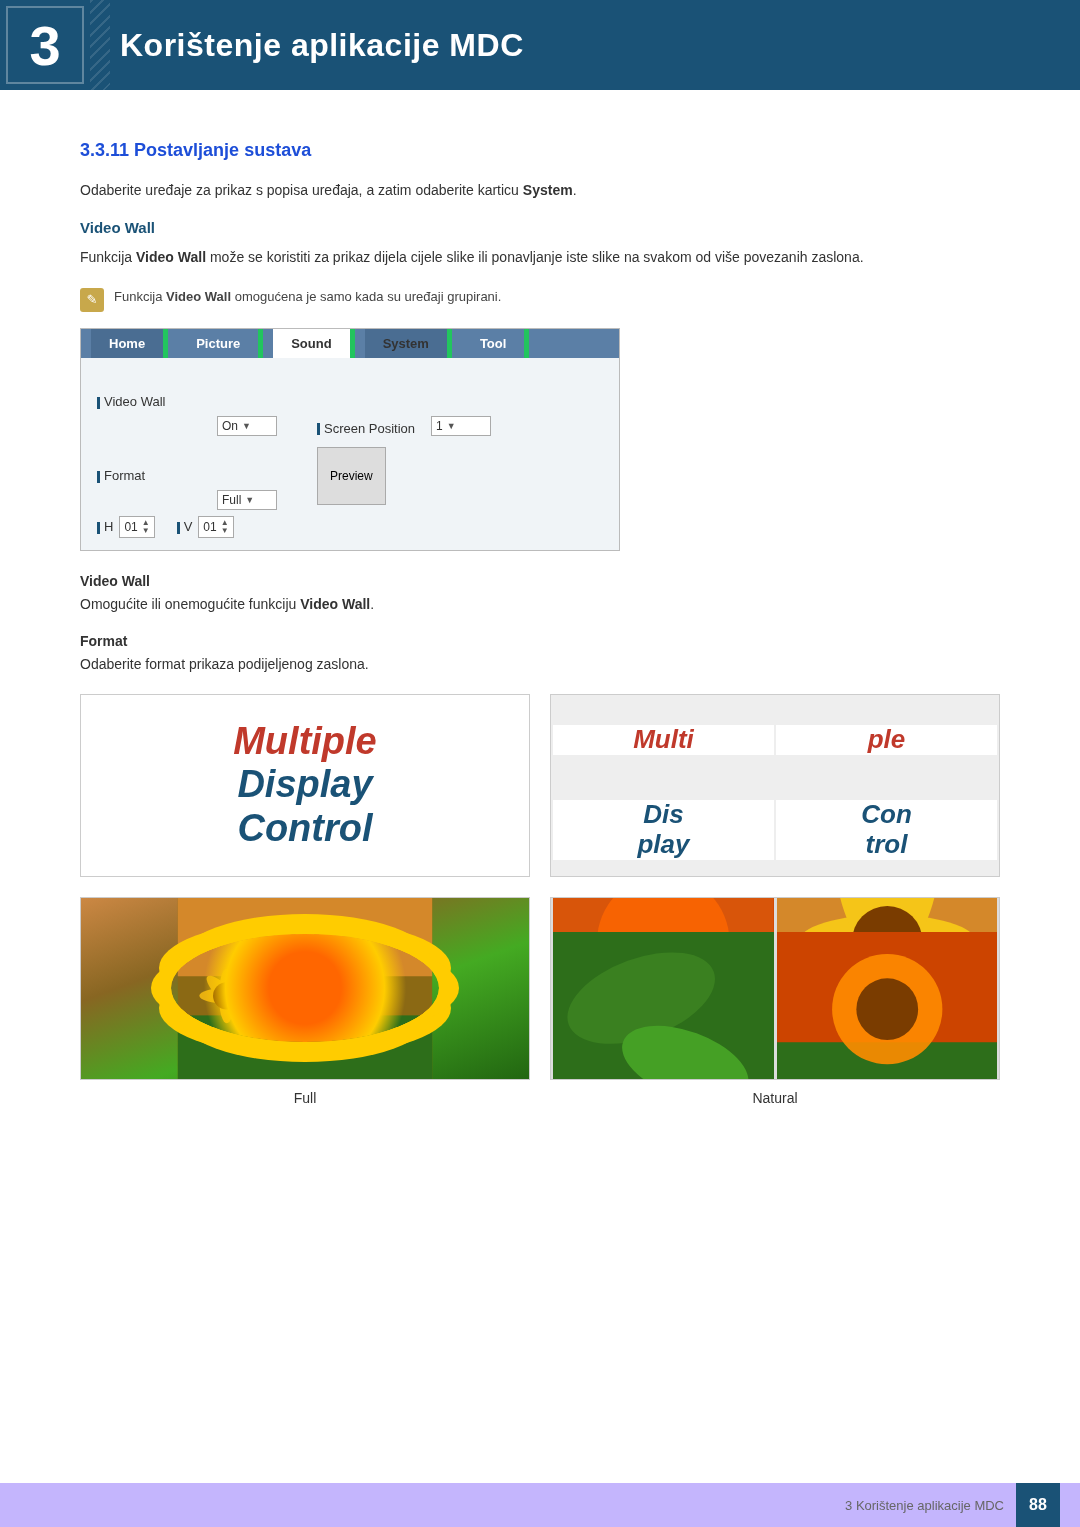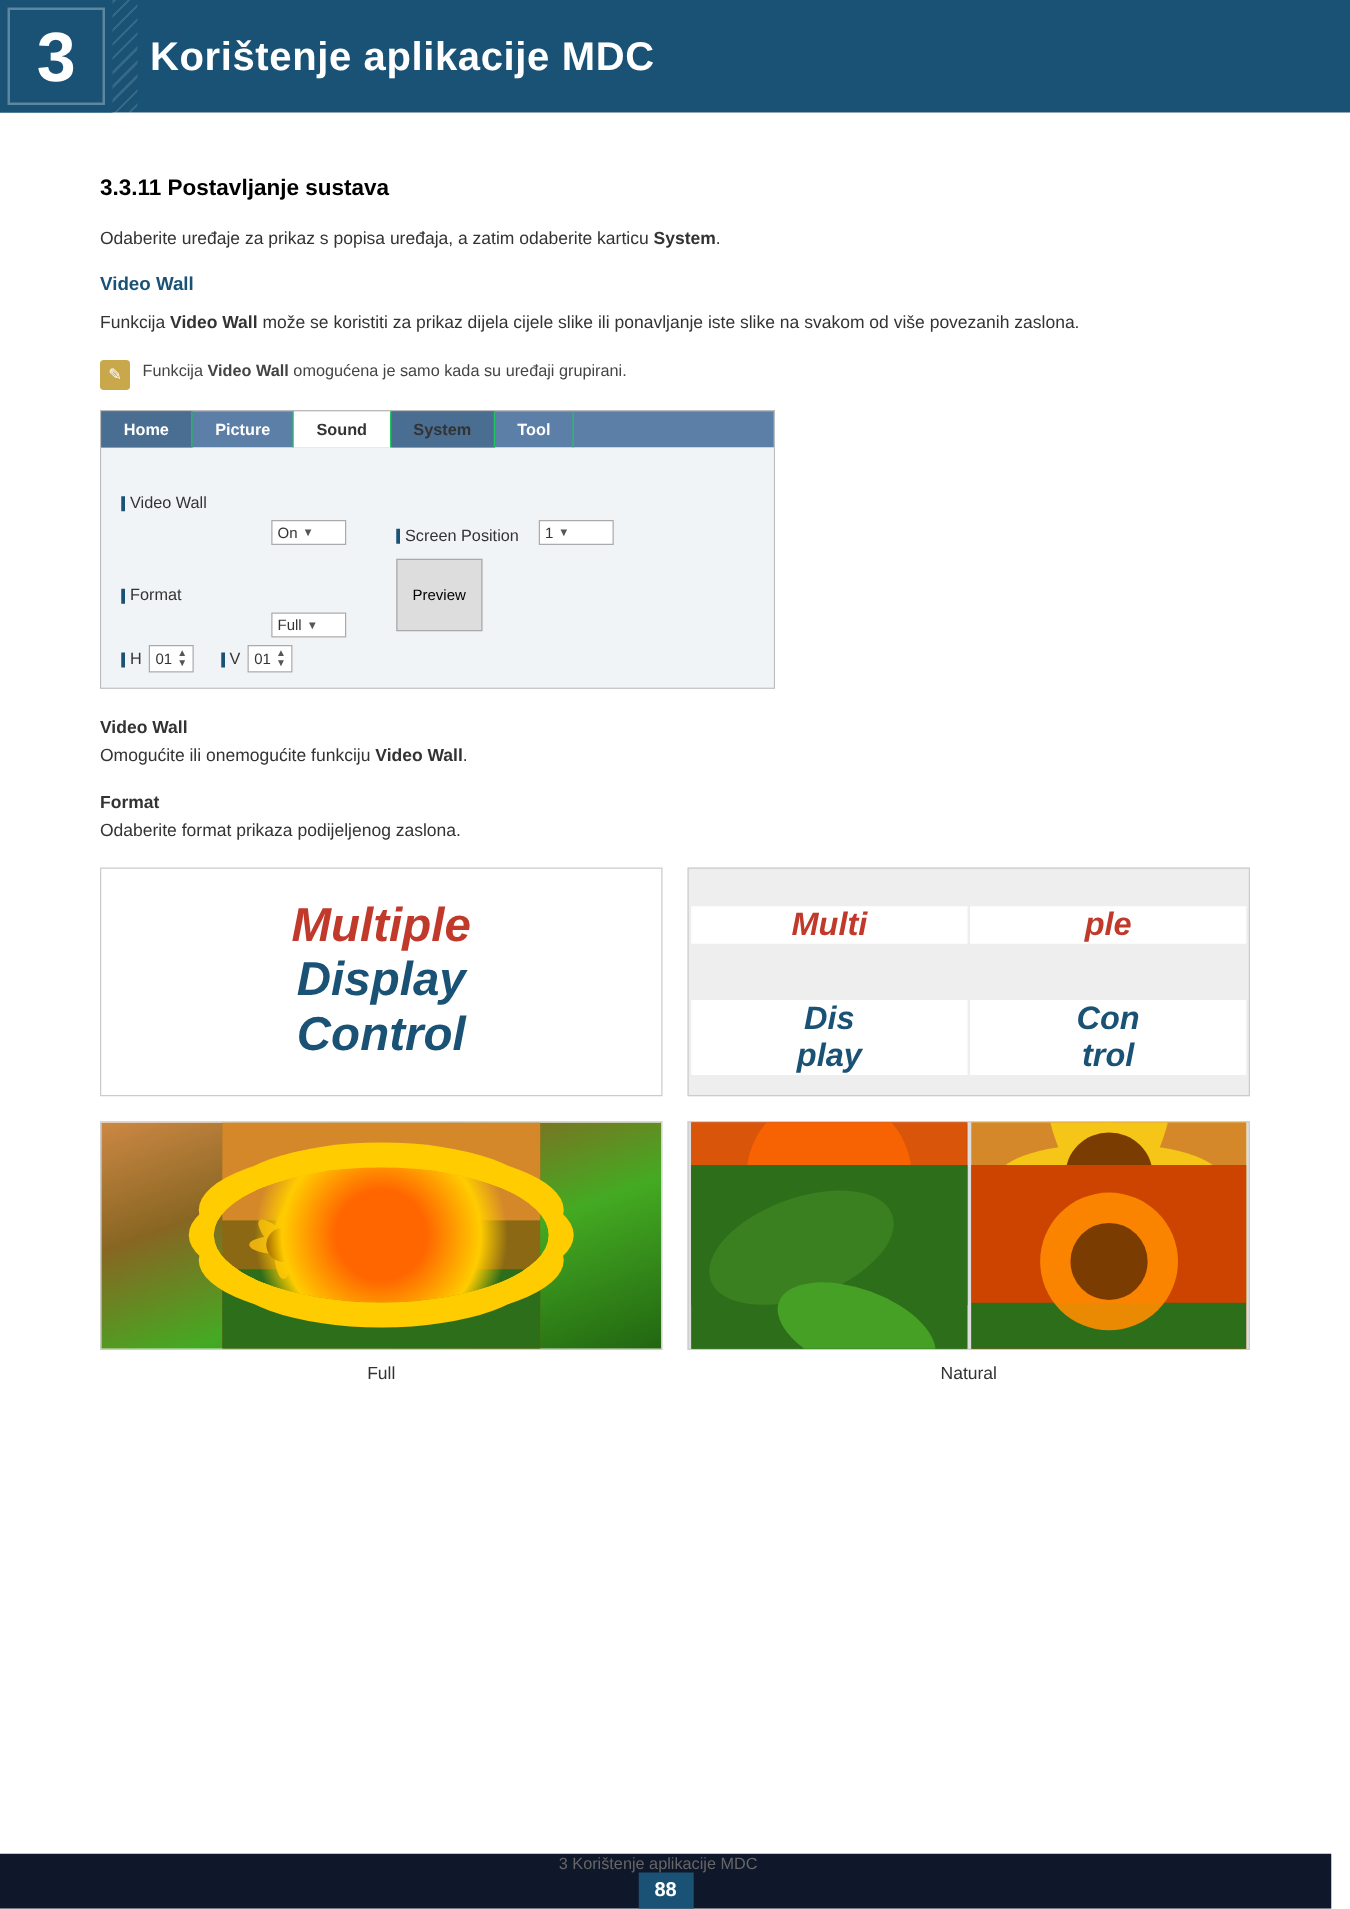--- a/index.html
+++ b/index.html
@@ -81,21 +81,21 @@
 
     
     .content {
       padding: 50px 80px 60px 80px;
     }
 
     
     .section-heading {
       font-size: 18px;
       font-weight: bold;
-      color: #000000;
+      color: #1d4ed8;
       margin-bottom: 18px;
     }
 
     
     .body-text {
       font-size: 14px;
       color: #333;
       line-height: 1.6;
       margin-bottom: 18px;
     }
@@ -159,21 +159,22 @@
       display: flex;
       background: #5b7fa6;
     }
 
     .ui-tab {
       padding: 7px 18px;
       font-size: 13px;
       font-weight: bold;
       color: #fff;
       cursor: pointer;
-      border-right: 1px solid #22c55e;
+      border-right: 5px solid #22c55e;
+      margin-left: 10px;
     }
 
     .ui-tab.active {
       background: #fff;
       color: #333;
       border-bottom: none;
     }
 
     .ui-tab:first-child {
       background: #4a6d92;
@@ -313,29 +314,28 @@
     .format-label {
       font-size: 14px;
       color: #333;
     }
 
     
     .page-footer {
       position: absolute;
       bottom: 0;
       left: 0;
-      right: 15px;
+      right: 0;
       height: 44px;
-      background: #0f172a;
+      background: #c4b5fd;
       display: flex;
       align-items: center;
       justify-content: flex-end;
       padding: 0 20px;
       border-top: none;
-      flex-direction: column;
     }
 
     .footer-text {
       font-size: 13px;
       color: #666;
       margin-right: 12px;
     }
 
     .footer-page-badge {
       background: #1a5276;

